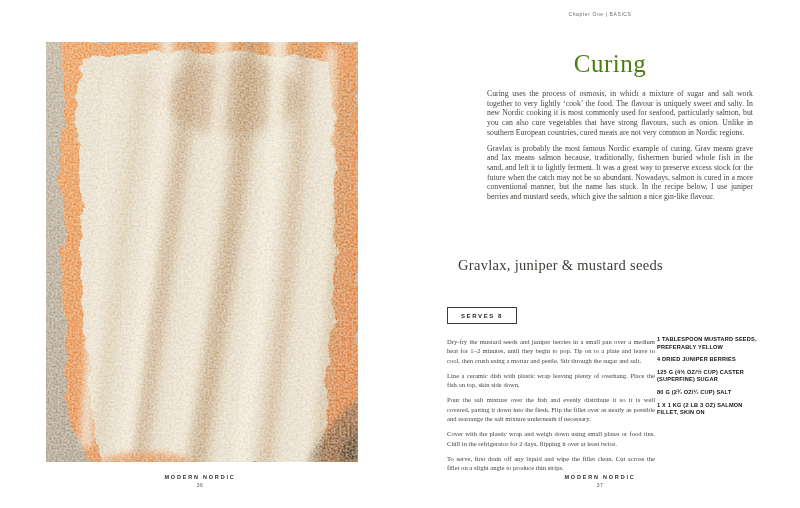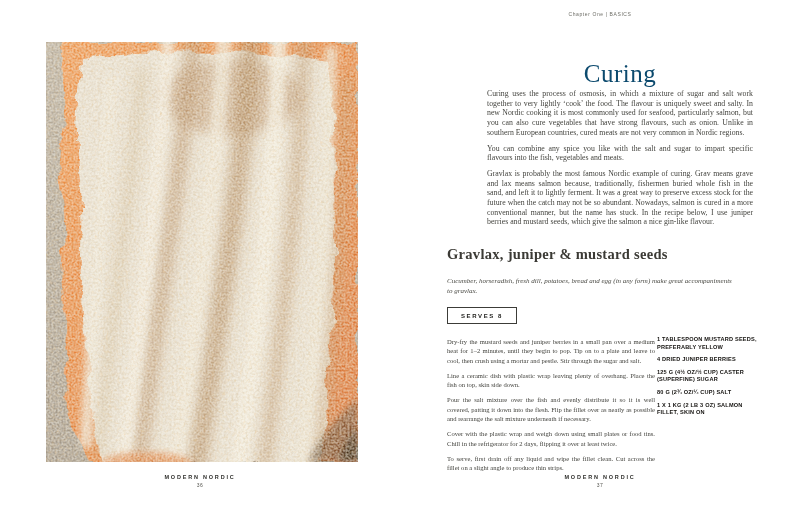--- a/index.html
+++ b/index.html
@@ -16,28 +16,28 @@
   
   .page-footer{position:absolute;top:474px;left:0;width:400px;text-align:center;
                font-family:"Liberation Sans", sans-serif;}
   .footer-title{font-size:5.5px;letter-spacing:1.8px;color:#2f2f2c;font-weight:bold;}
   .footer-num{font-size:5px;color:#55554f;margin-top:2px;letter-spacing:0.5px;}
   .running-header{position:absolute;top:11px;left:0;width:400px;text-align:center;
                   font-family:"Liberation Sans", sans-serif;font-size:5px;
                   letter-spacing:0.6px;color:#6d6d66;}
 
   
-  .chapter-title{position:absolute;top:50px;left:47px;width:326px;margin:10px;text-align:center;
-                 font-size:25px;font-weight:normal;letter-spacing:0.5px;color:#0c4a6e;}
+  .chapter-title{position:absolute;top:50px;left:47px;width:326px;margin:0;text-align:center;
+                 font-size:25px;font-weight:normal;letter-spacing:0.5px;color:#4d7c0f;}
   .chapter-intro{position:absolute;top:89px;left:87px;width:274px;}
   .chapter-intro p{margin:0 8px 6px 0;font-size:7.8px;line-height:9.7px;text-align:justify;}
 
   
-  .recipe-title{position:absolute;top:246px;left:47px;margin:0;width:315px;
-                font-size:14.5px;font-weight:bold;letter-spacing:0.3px;color:#3b3a35;}
+  .recipe-title{position:absolute;top:246px;left:47px;margin:11px;width:315px;
+                font-size:14.5px;font-weight:normal;letter-spacing:0.3px;color:#3b3a35;}
   .recipe-intro{position:absolute;top:277px;left:47px;width:292px;margin:0;
                 font-style:italic;font-size:7px;line-height:9.5px;color:#4a4a44;}
   .serves-box{position:absolute;top:307px;left:47px;display:inline-block;
               border:1px solid #3c3c38;padding:5px 13px 4px 13px;
               font-family:"Liberation Sans", sans-serif;font-size:6px;font-weight:bold;
               letter-spacing:1.6px;color:#1c1c19;}
   .method{position:absolute;top:337px;left:47px;width:208px;}
   .method p{margin:0 0 6px 0;font-size:6.6px;line-height:9.3px;text-align:justify;}
   .ingredients{position:absolute;top:336px;left:257px;width:106px;
                font-family:"Liberation Sans", sans-serif;}
@@ -126,27 +126,25 @@
   </div>
 
   <div class="page page-right">
 
     <div class="running-header">Chapter One | BASICS</div>
 
     <h1 class="chapter-title">Curing</h1>
 
     <div class="chapter-intro">
       <p>Curing uses the process of osmosis, in which a mixture of sugar and salt work together to very lightly ‘cook’ the food. The flavour is uniquely sweet and salty. In new Nordic cooking it is most commonly used for seafood, particularly salmon, but you can also cure vegetables that have strong flavours, such as onion. Unlike in southern European countries, cured meats are not very common in Nordic regions.</p>
-      <p>You can combine any spice you like with the salt and sugar to impart specific flavours into the fish, vegetables and meats.</p>
       <p>Gravlax is probably the most famous Nordic example of curing. Grav means grave and lax means salmon because, traditionally, fishermen buried whole fish in the sand, and left it to lightly ferment. It was a great way to preserve excess stock for the future when the catch may not be so abundant. Nowadays, salmon is cured in a more conventional manner, but the name has stuck. In the recipe below, I use juniper berries and mustard seeds, which give the salmon a nice gin-like flavour.</p>
     </div>
 
     <h2 class="recipe-title">Gravlax, juniper &amp; mustard seeds</h2>
 
-    <p class="recipe-intro">Cucumber, horseradish, fresh dill, potatoes, bread and egg (in any form) make great accompaniments to gravlax.</p>
 
     <div class="serves-box">SERVES 8</div>
 
     <div class="method">
       <p>Dry-fry the mustard seeds and juniper berries in a small pan over a medium heat for 1–2 minutes, until they begin to pop. Tip on to a plate and leave to cool, then crush using a mortar and pestle. Stir through the sugar and salt.</p>
       <p>Line a ceramic dish with plastic wrap leaving plenty of overhang. Place the fish on top, skin side down.</p>
       <p>Pour the salt mixture over the fish and evenly distribute it so it is well covered, patting it down into the flesh. Flip the fillet over as neatly as possible and rearrange the salt mixture underneath if necessary.</p>
       <p>Cover with the plastic wrap and weigh down using small plates or food tins. Chill in the refrigerator for 2 days, flipping it over at least twice.</p>
       <p>To serve, first drain off any liquid and wipe the fillet clean. Cut across the fillet on a slight angle to produce thin strips.</p>
     </div>

